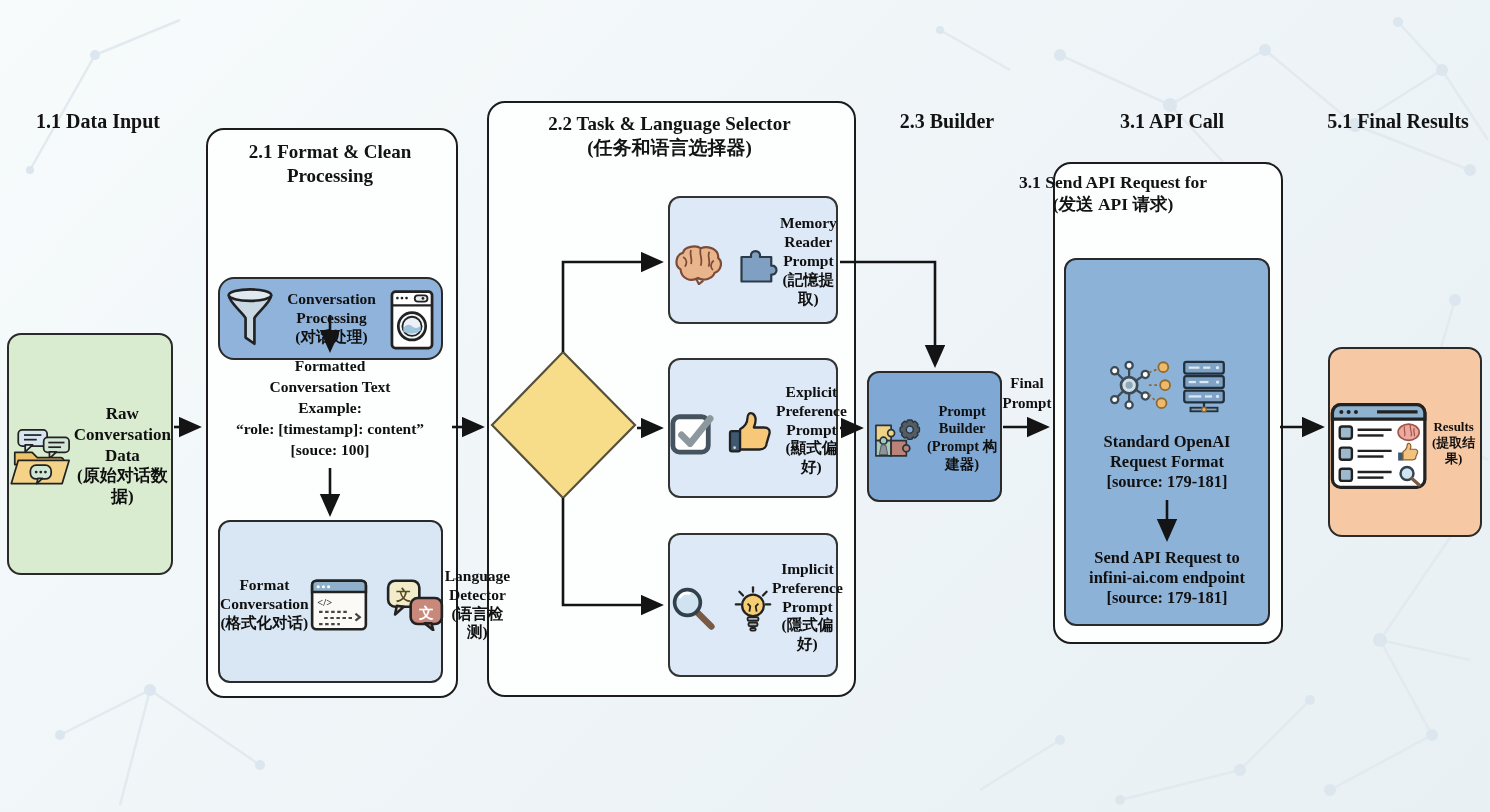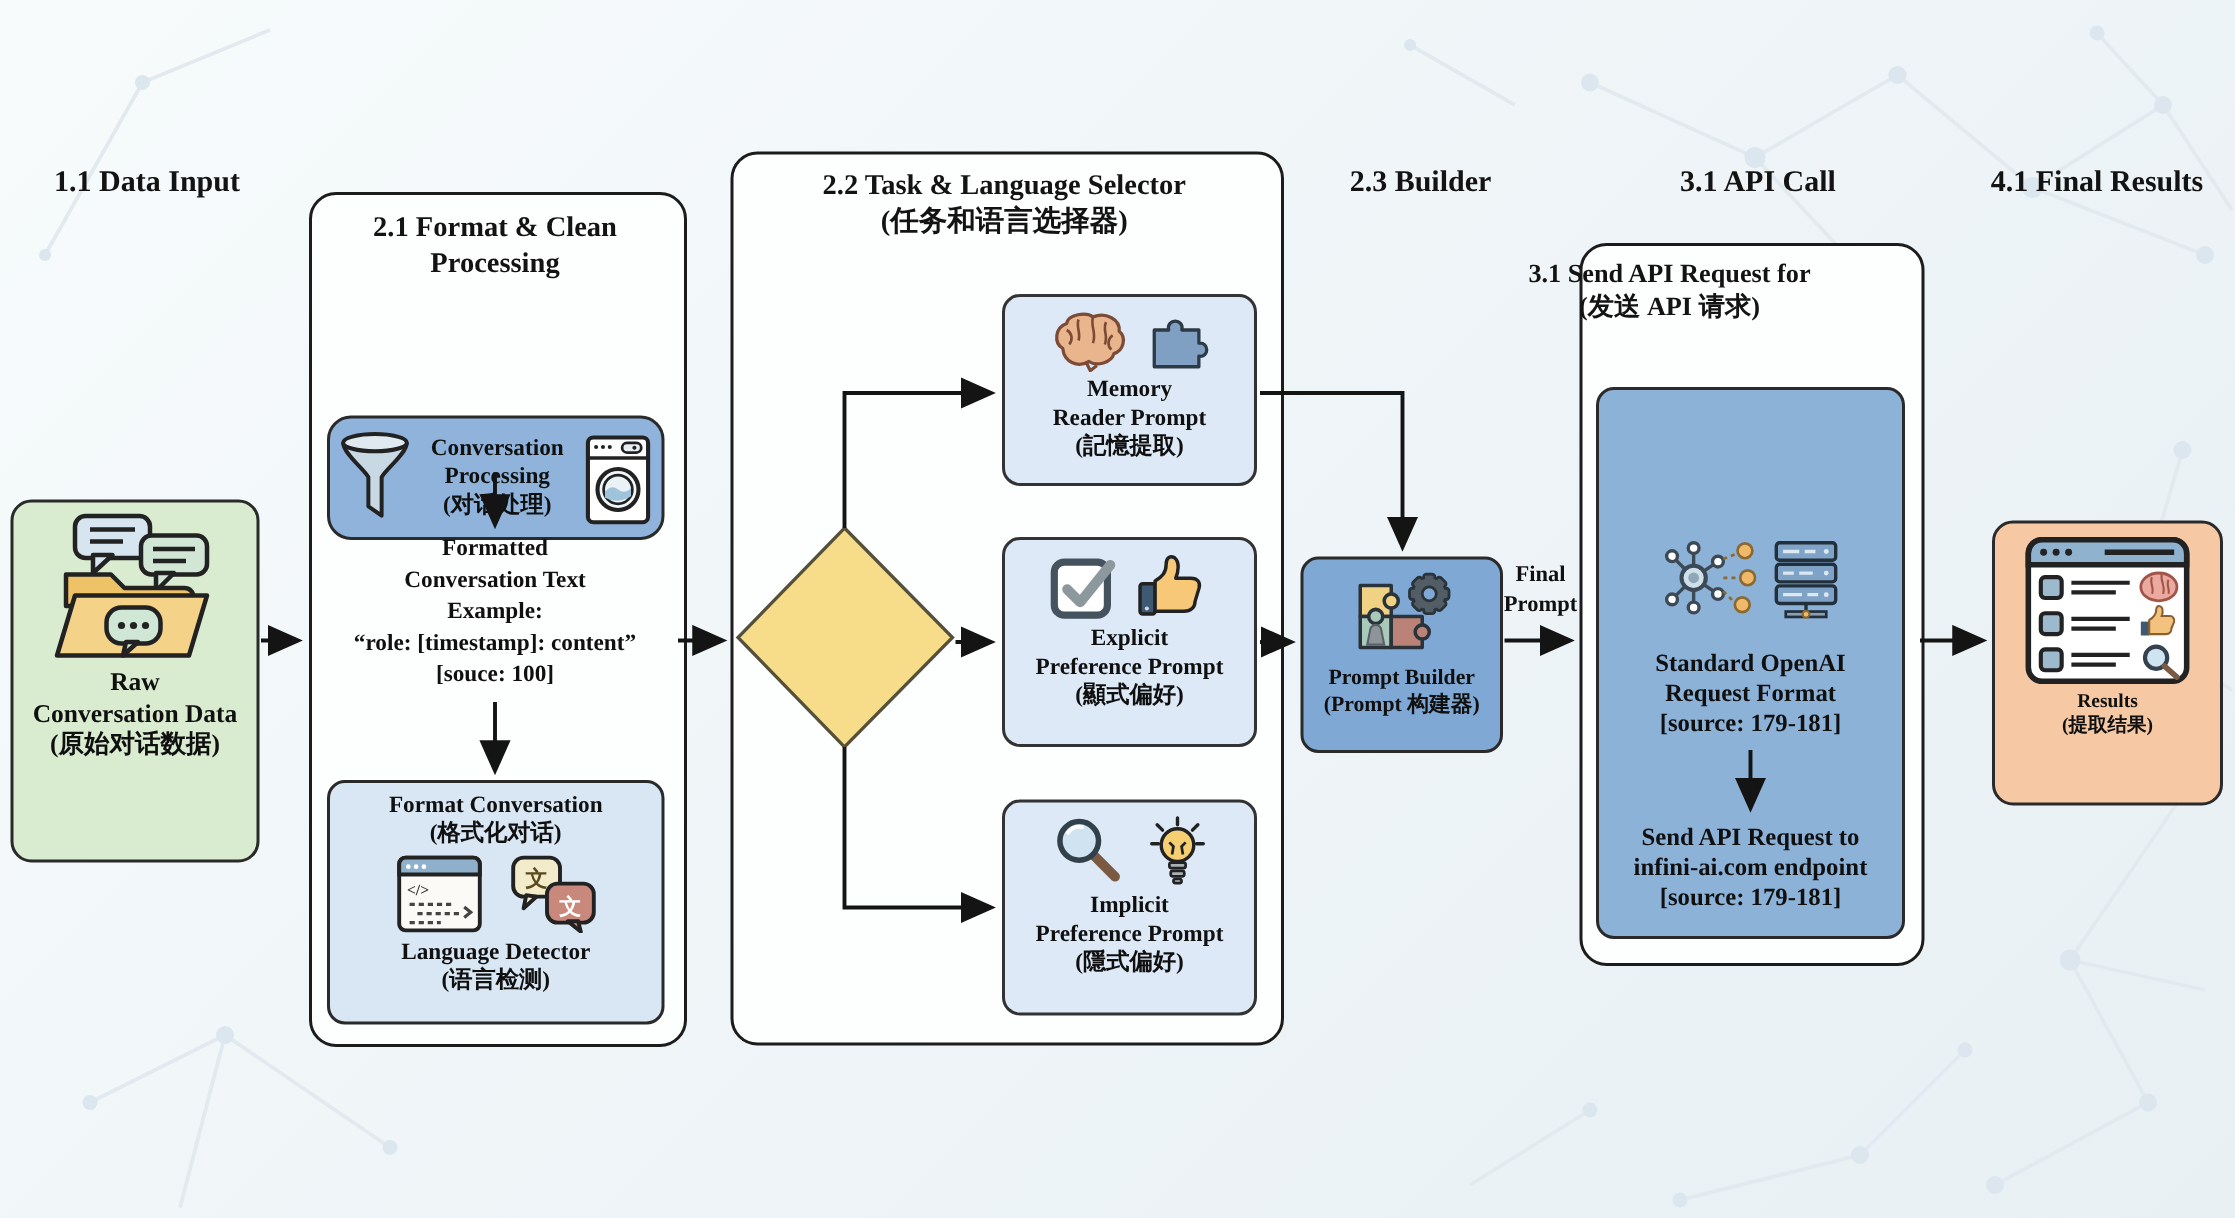--- a/index.html
+++ b/index.html
@@ -6,21 +6,21 @@
   .stage{
     position:relative;width:1490px;height:812px;overflow:hidden;
     background:linear-gradient(135deg,#f7fbfc 0%,#eef4f7 55%,#e8f0f4 100%);
     font-family:Liberation Serif, serif;color:#101010;
   }
   svg{display:block}
   .abs{position:absolute}
   .hdr{position:absolute;font-size:20px;font-weight:700;text-align:center;letter-spacing:0;color:#131313;}
   .container{position:absolute;background:#fdfefe;border:2.5px solid #1c1c1c;border-radius:18px;}
   .ctitle{position:absolute;font-size:19px;font-weight:700;text-align:center;line-height:1.25;white-space:pre-line;color:#131313;}
-  .box{position:absolute;border:2.5px solid #2a2a2a;display:flex;flex-direction:column;align-items:center;box-sizing:border-box;}
+  .box{position:absolute;border:2.5px solid #2a2a2a;display:flex;flex-direction:row;align-items:center;box-sizing:border-box;}
   .lbl{font-weight:700;text-align:center;white-space:pre-line;line-height:1.22;color:#101010;}
   .row{display:flex;flex-direction:row;align-items:center;justify-content:center;}
   .raw-box{left:7px;top:333px;width:166px;height:242px;background:#d9ecd0;border-radius:14px;}
   .convproc-box{left:218px;top:230px;width:225px;height:83px;background:#8fb3da;border-radius:16px;flex-direction:row;justify-content:space-between;padding:0 7px;margin-top:47px;}
   .fmtconv-box{left:218px;top:520px;width:225px;height:163px;background:#d9e6f3;border-radius:12px;padding-top:6px;}
   .prompt-box{width:170px;background:#dde9f6;border-radius:12px;border-color:#333;}
   .builder-box{left:867px;top:371px;width:135px;height:131px;background:#7fa9d4;border-radius:12px;}
   .payload-box{left:1064px;top:258px;width:206px;height:368px;background:#8db2d8;border-radius:12px;display:block;}
   .results-box{left:1328px;top:347px;width:154px;height:190px;background:#f6c9a4;border-radius:14px;}
   .ftext{position:absolute;left:206px;top:356px;width:248px;font-size:15.5px;font-weight:700;text-align:center;line-height:1.35;white-space:pre-line;}
@@ -68,21 +68,21 @@
         <circle cx="95" cy="55" r="5"></circle>
       <circle cx="30" cy="170" r="4"></circle>
         <circle cx="940" cy="30" r="4"></circle>
         <circle cx="1060" cy="740" r="5"></circle>
     </g>
   </svg>
 
   <div class="hdr" style="left:8px;top:110px;width:180px">1.1 Data Input</div>
   <div class="hdr" style="left:872px;top:110px;width:150px">2.3 Builder</div>
   <div class="hdr" style="left:1092px;top:110px;width:160px">3.1 API Call</div>
-  <div class="hdr" style="left:1308px;top:110px;width:180px">4.1 Final Results</div>
+  <div class="hdr" style="left:1308px;top:110px;width:180px">5.1 Final Results</div>
 
   <div class="container" style="left:206px;top:128px;width:248px;height:566px"></div>
   <div class="ctitle" style="left:216px;top:140px;width:228px">2.1 Format &amp; Clean
 Processing</div>
 
   <div class="container" style="left:487px;top:101px;width:365px;height:592px"></div>
   <div class="ctitle" style="left:497px;top:112px;width:345px">2.2 Task &amp; Language Selector
 (任务和语言选择器)</div>
 
   <div class="container" style="left:1053px;top:162px;width:226px;height:478px"></div>

